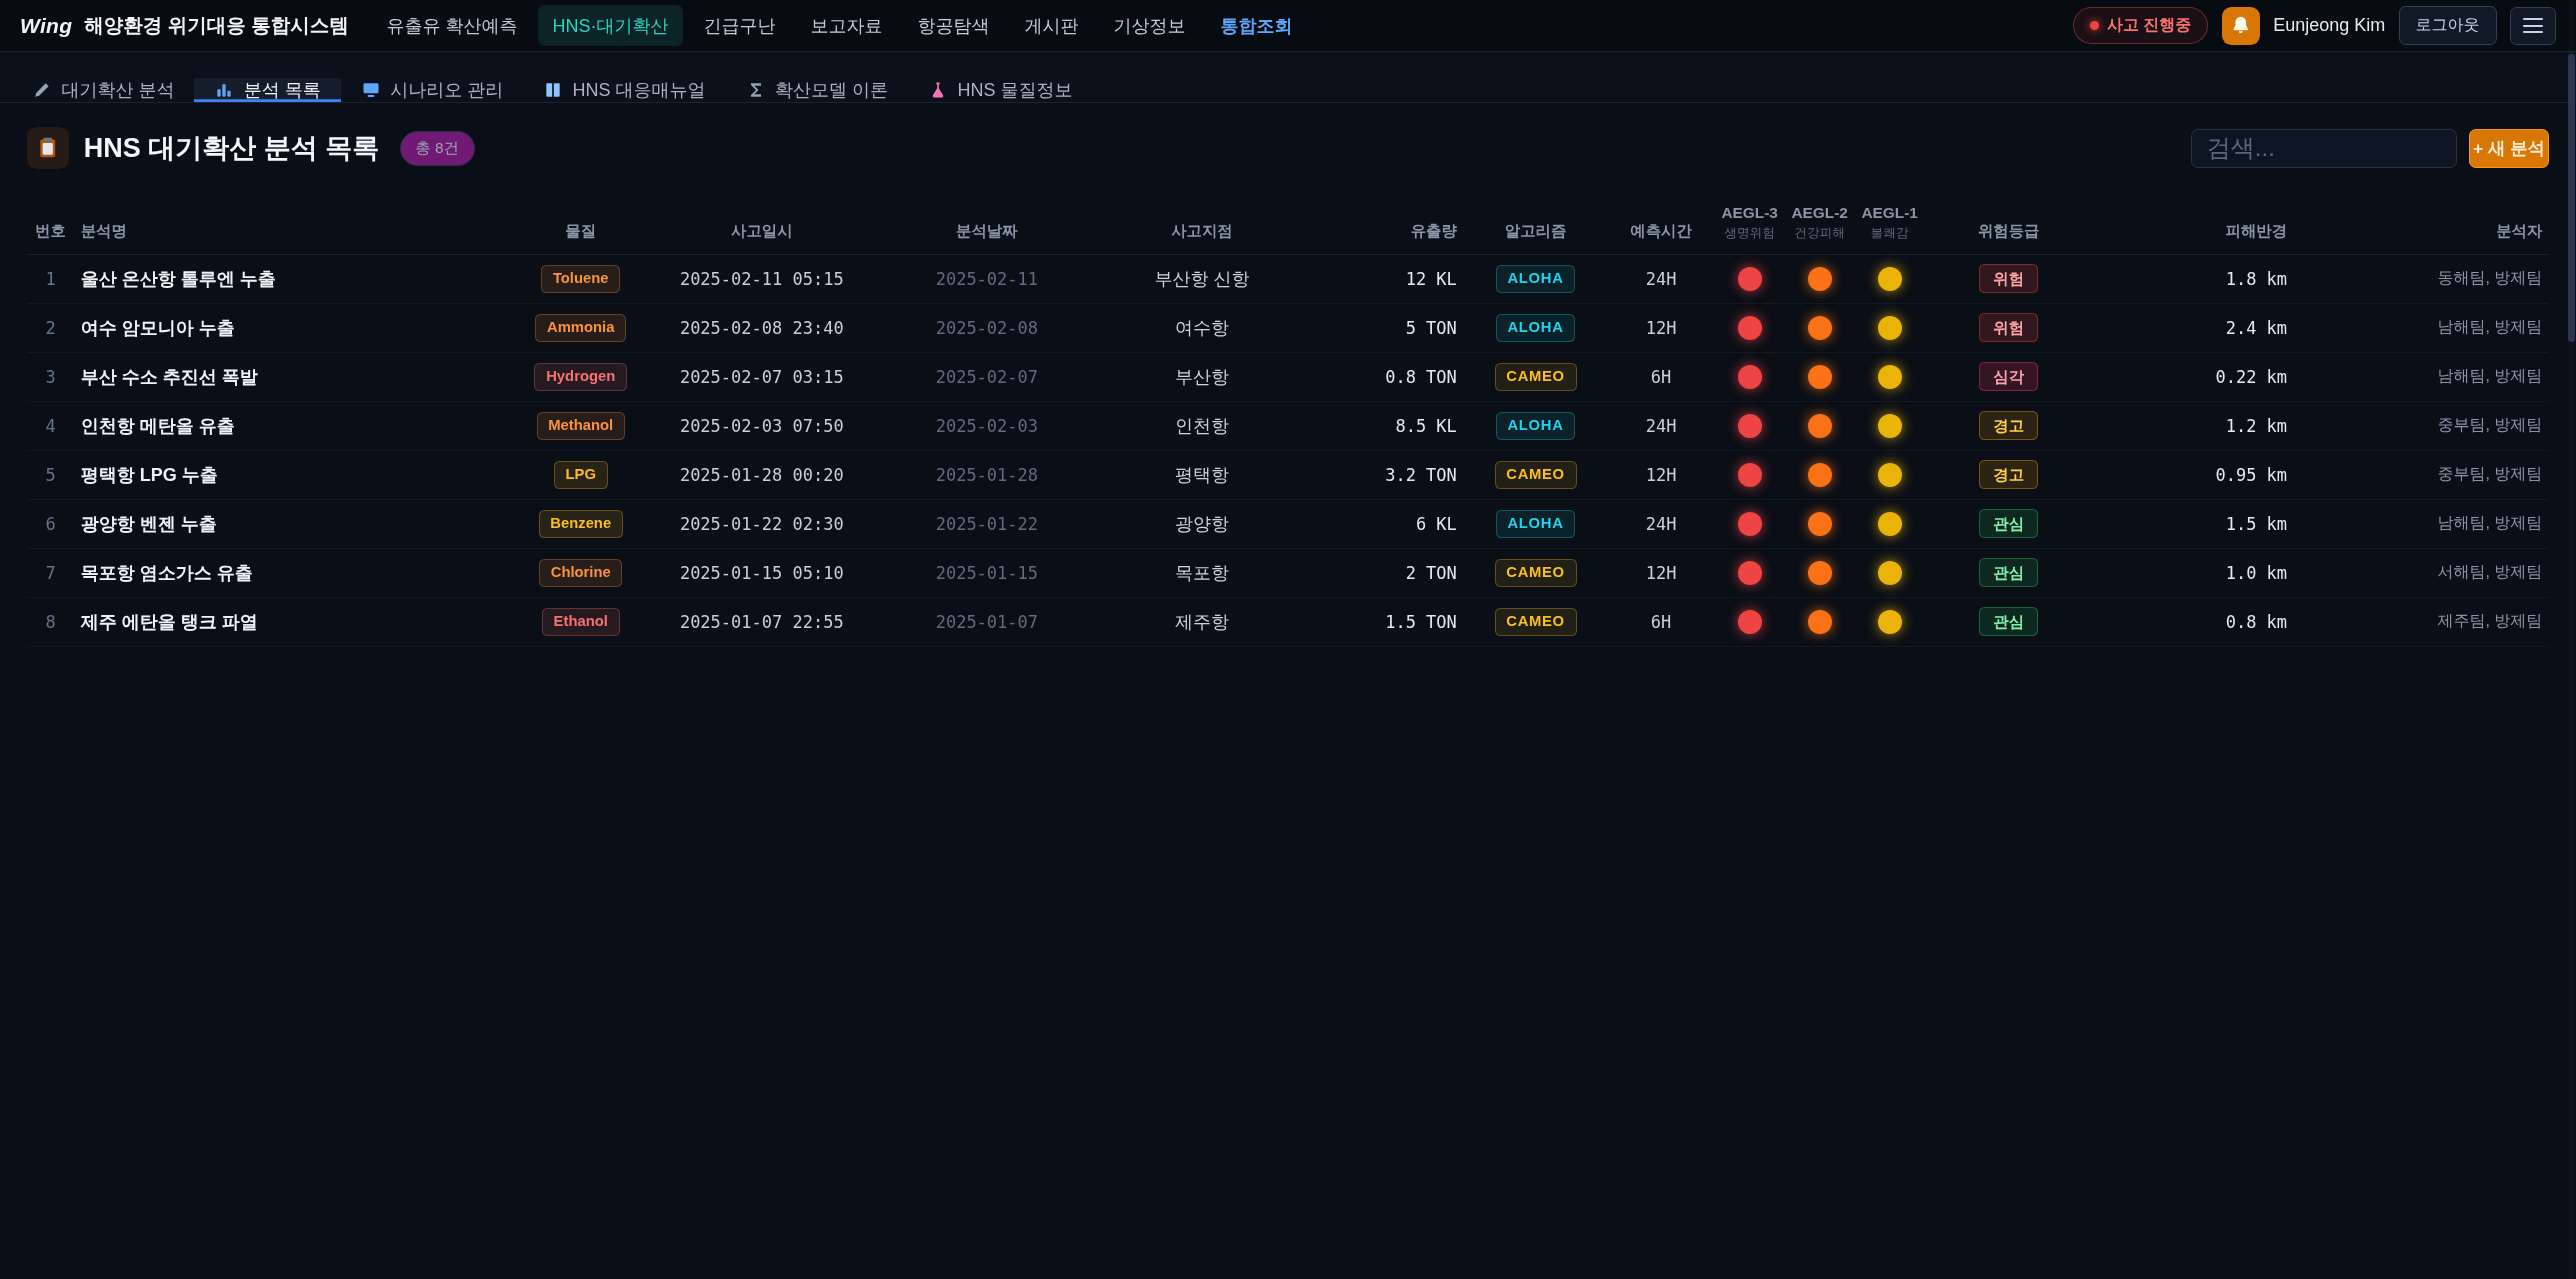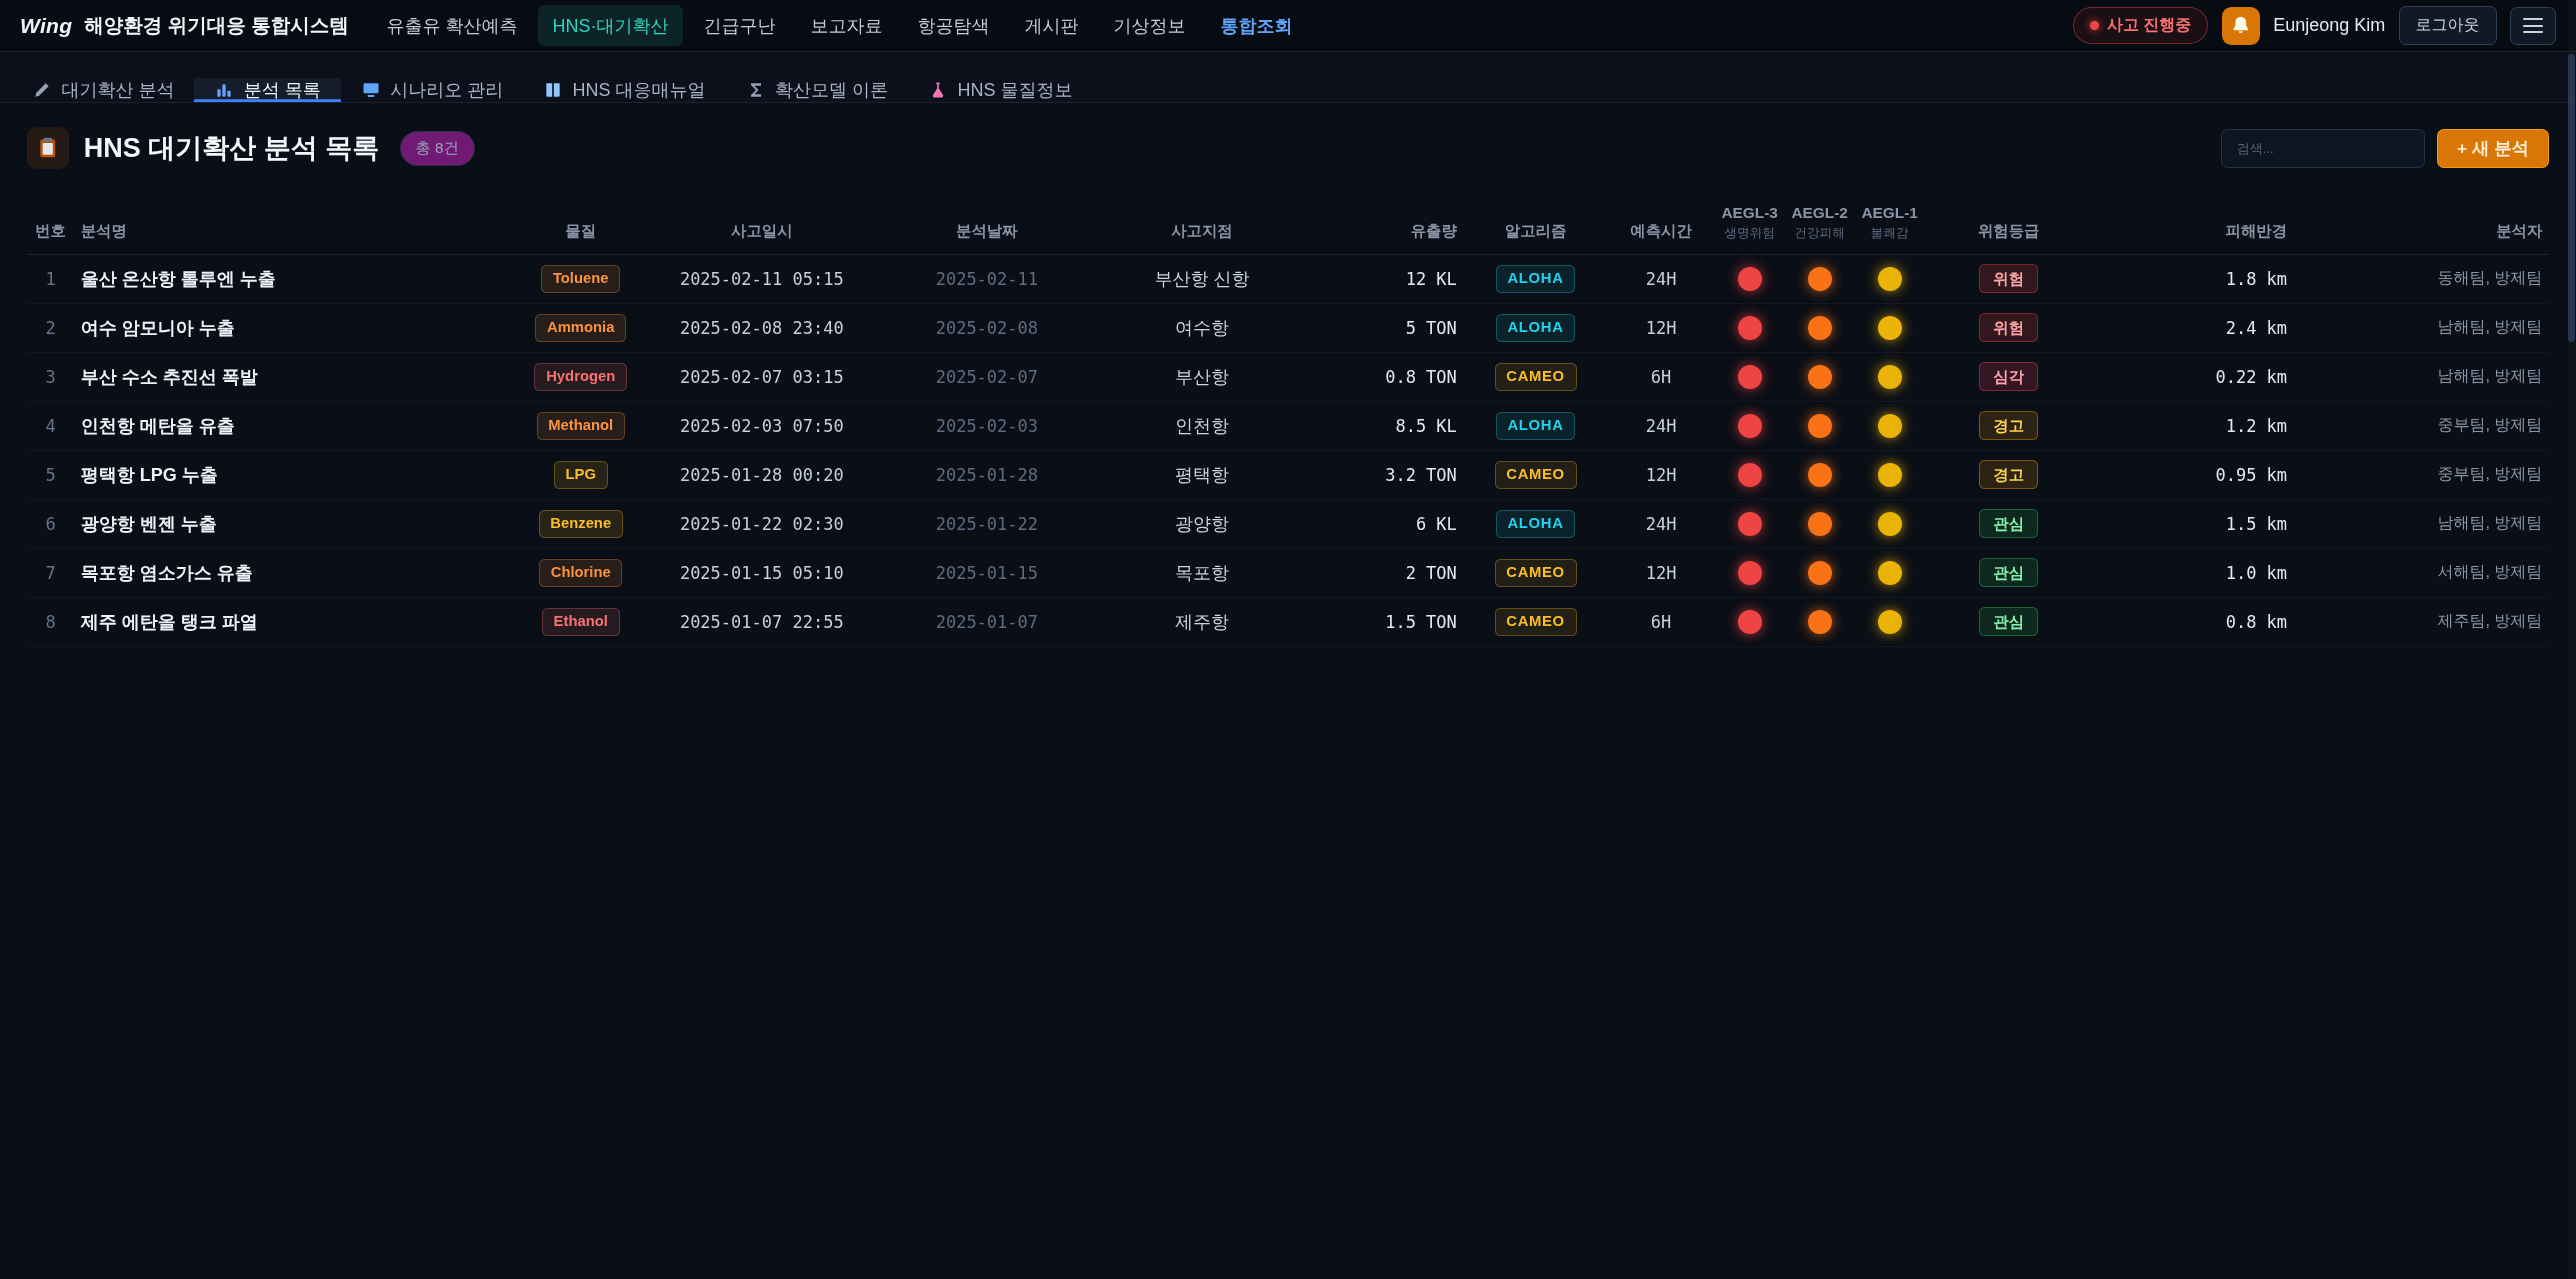--- a/index.html
+++ b/index.html
@@ -38,25 +38,25 @@
   
   .content{padding:0 27px}
   .page-header{display:flex;align-items:center;margin-top:24px}
   .ph-left{display:flex;align-items:center;gap:14.8px;flex:1}
   .title-icon{width:42px;height:42px;border-radius:9.4px;background:rgba(249,115,22,.12);
     display:flex;align-items:center;justify-content:center}
   .title-icon svg{width:25.5px;height:25.5px}
   .page-title{font-size:27px;font-weight:800;color:#f3f6fb;white-space:nowrap}
   .count-badge{font-size:15.4px;color:#9aa6b8;background:#701a75;border:0.7px solid #273246;border-radius:670px;padding:6px 14.8px;margin-left:5.4px}
   .ph-right{display:flex;align-items:center}
-  .search-input{width:204px;height:39px;background:#0e1522;border:0.7px solid #273246;border-radius:6.7px;
-    color:#e2e8f0;font-size:13px;padding:0 14.8px;outline:none}
+  .search-input{width:266px;height:39px;background:#0e1522;border:0.7px solid #273246;border-radius:6.7px;
+    color:#e2e8f0;font-size:24px;padding:0 14.8px;outline:none}
   .search-input::placeholder{color:#5b6678}
   .new-btn{height:39px;margin-left:12px;background:#d97706;border:0.7px solid #f59e0b;color:#ffedd5;
-    font-size:17.4px;font-weight:700;border-radius:6.7px;padding:0 19px;cursor:pointer;white-space:nowrap}
+    font-size:17.4px;font-weight:700;border-radius:6.7px;padding:0 3px;cursor:pointer;white-space:nowrap}
 
   
   table{width:100%;border-collapse:collapse;margin-top:21.5px;table-layout:fixed}
   th{font-size:15.4px;font-weight:700;color:#8a95a7;padding:12px 6.7px;border-bottom:0.7px solid rgba(148,163,184,.14);
     vertical-align:bottom;line-height:1.35}
   .th-sub{font-size:12.7px;font-weight:400;color:#5d6a80;margin-top:1.3px}
   td{font-size:18px;padding:0 6.7px;height:49px;vertical-align:middle;border-bottom:0.7px solid rgba(148,163,184,.07)}
   .al-left{text-align:left}.al-center{text-align:center}.al-right{text-align:right}
   .c-no{color:#64748b;font-size:17px}
   .c-name{color:#eef2f8;font-weight:700;white-space:nowrap;overflow:hidden;text-overflow:ellipsis}

